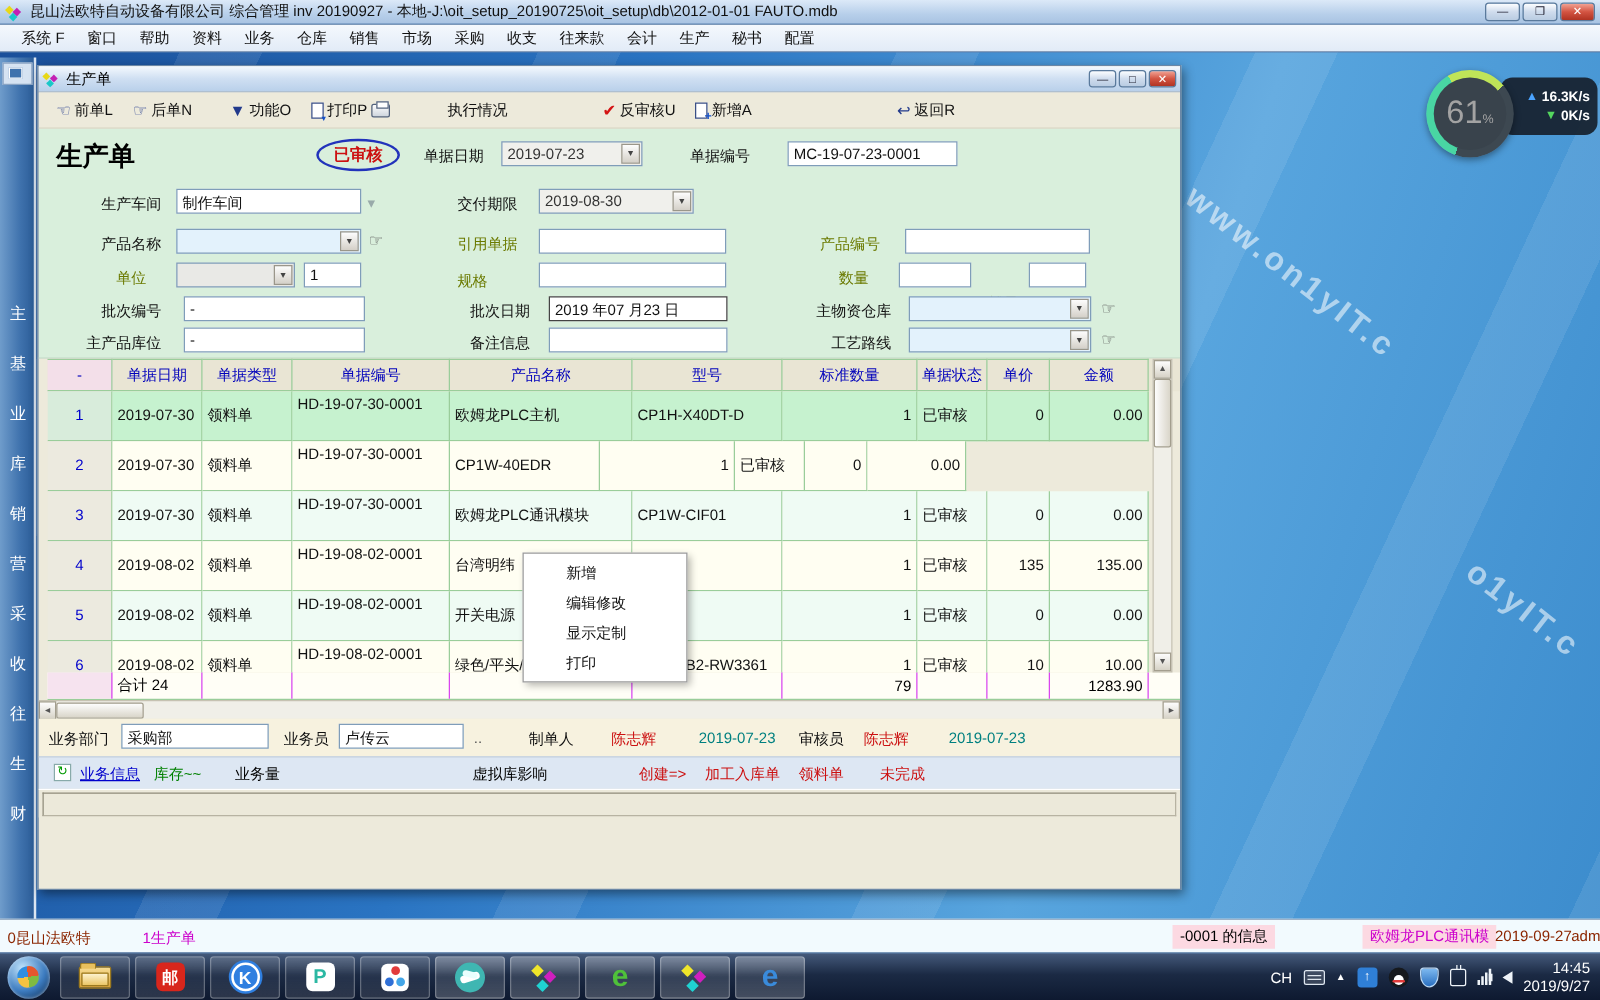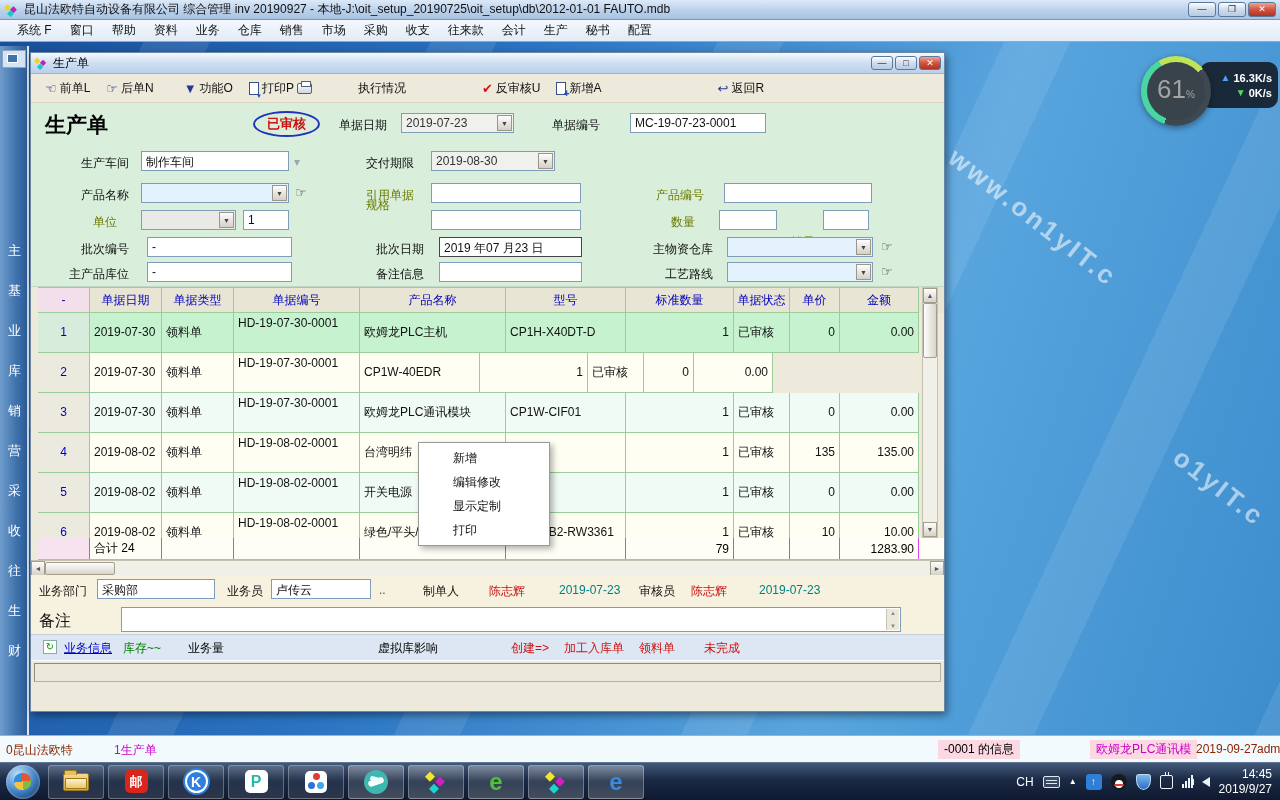--- a/index.html
+++ b/index.html
@@ -336,21 +336,21 @@
         <span class="f-lbl olive" style="left:335px;top:84px;">引用单据</span>
         <span class="f-inp" style="left:400px;top:80px;width:150px;"></span>
         <span class="f-lbl olive" style="left:625px;top:84px;">产品编号</span>
         <span class="f-inp" style="left:693px;top:80px;width:148px;"></span>
 
         <span class="f-lbl olive" style="left:62px;top:111px;">单位</span>
         <span class="f-combo gray" style="left:110px;top:107px;width:95px;">
             <span class="arrow">▼</span>
           </span>
         <span class="f-inp" style="left:212px;top:107px;width:46px;">1</span>
-        <span class="f-lbl olive" style="left:335px;top:94px;">规格</span>
+        <span class="f-lbl olive" style="left:335px;top:114px;">规格</span>
         <span class="f-inp" style="left:400px;top:107px;width:150px;"></span>
         <span class="f-lbl olive" style="left:640px;top:111px;">数量</span>
         <span class="f-inp" style="left:688px;top:107px;width:58px;"></span>
         <span class="f-lbl olive" style="left:760px;top:111px;margin-top:20px;">辅量</span>
         <span class="f-inp" style="left:792px;top:107px;width:46px;"></span>
 
         <span class="f-lbl" style="left:50px;top:138px;">批次编号</span>
         <span class="f-inp" style="left:116px;top:134px;width:145px;">-</span>
         <span class="f-lbl" style="left:345px;top:138px;">批次日期</span>
         <span class="f-inp" style="left:408px;top:134px;width:143px;border-color:#444;">2019 年07 月23 日</span>
@@ -492,29 +492,20 @@
         <span class="f-inp" style="left:240px;width:100px;">卢传云</span>
         <span class="fl" style="left:348px;color:#555;">..</span>
         <span class="fl" style="left:392px;">制单人</span>
         <span class="fl red-name" style="left:458px;">陈志辉</span>
         <span class="fl teal-date" style="left:528px;">2019-07-23</span>
         <span class="fl" style="left:608px;">审核员</span>
         <span class="fl red-name" style="left:660px;">陈志辉</span>
         <span class="fl teal-date" style="left:728px;">2019-07-23</span>
       </div>
 
-      <div class="win-remark">
-        <span class="fl" style="left:8px;top:6px;">备注</span>
-        <div class="remark-box">
-          <span class="updn">
-              <span>▲</span>
-              <span>▼</span>
-            </span>
-        </div>
-      </div>
 
       <div class="win-links">
         <span class="refresh-ico">↻</span>
         <span class="lk lk-blue" style="left:33px;">业务信息</span>
         <span class="lk lk-green" style="left:92px;">库存~~</span>
         <span class="lk" style="left:157px;">业务量</span>
         <span class="lk" style="left:347px;">虚拟库影响</span>
         <span class="lk lk-red" style="left:480px;">创建=&gt;</span>
         <span class="lk lk-red" style="left:533px;">加工入库单</span>
         <span class="lk lk-red" style="left:608px;">领料单</span>

